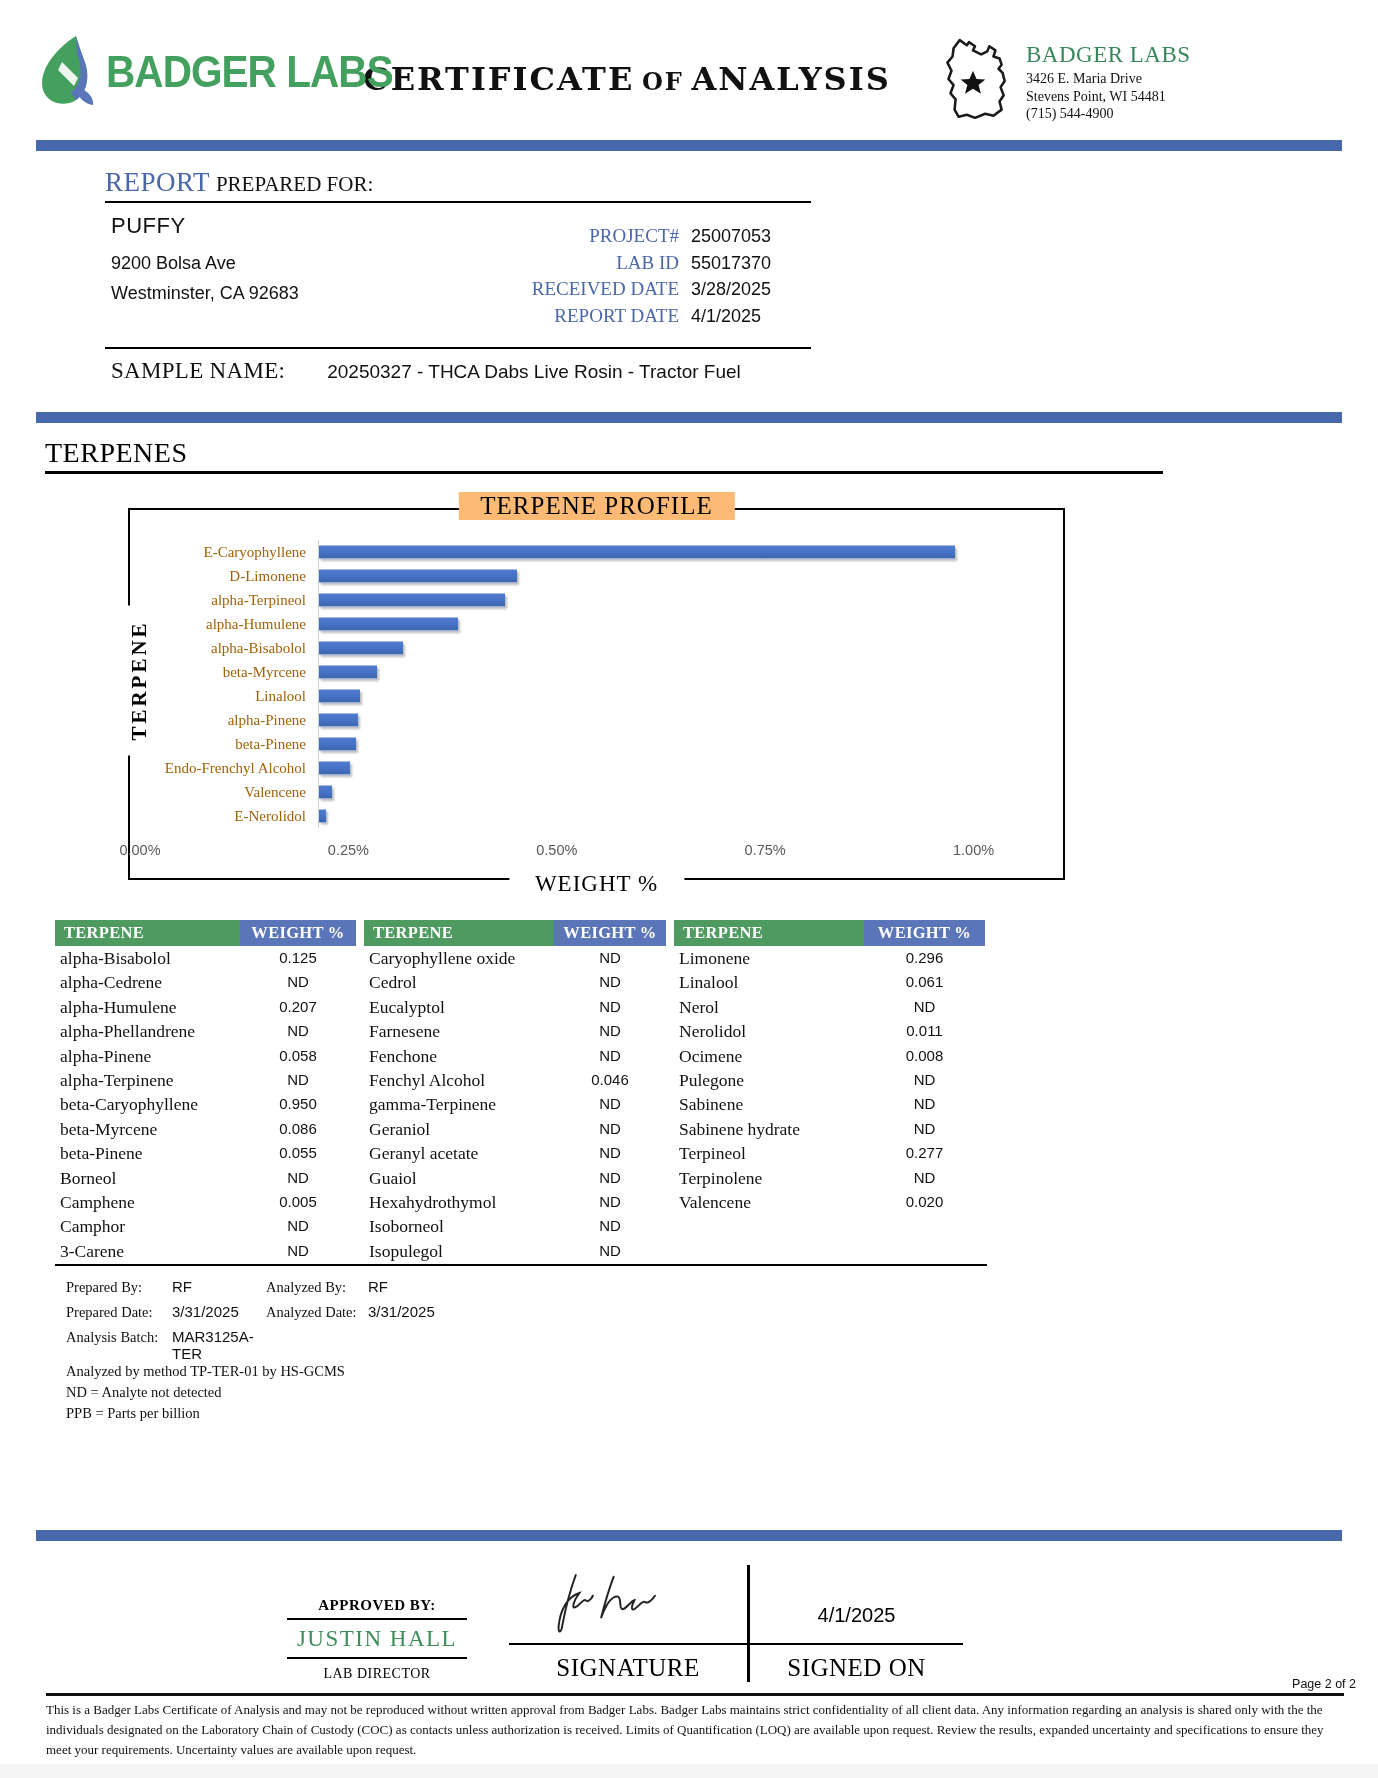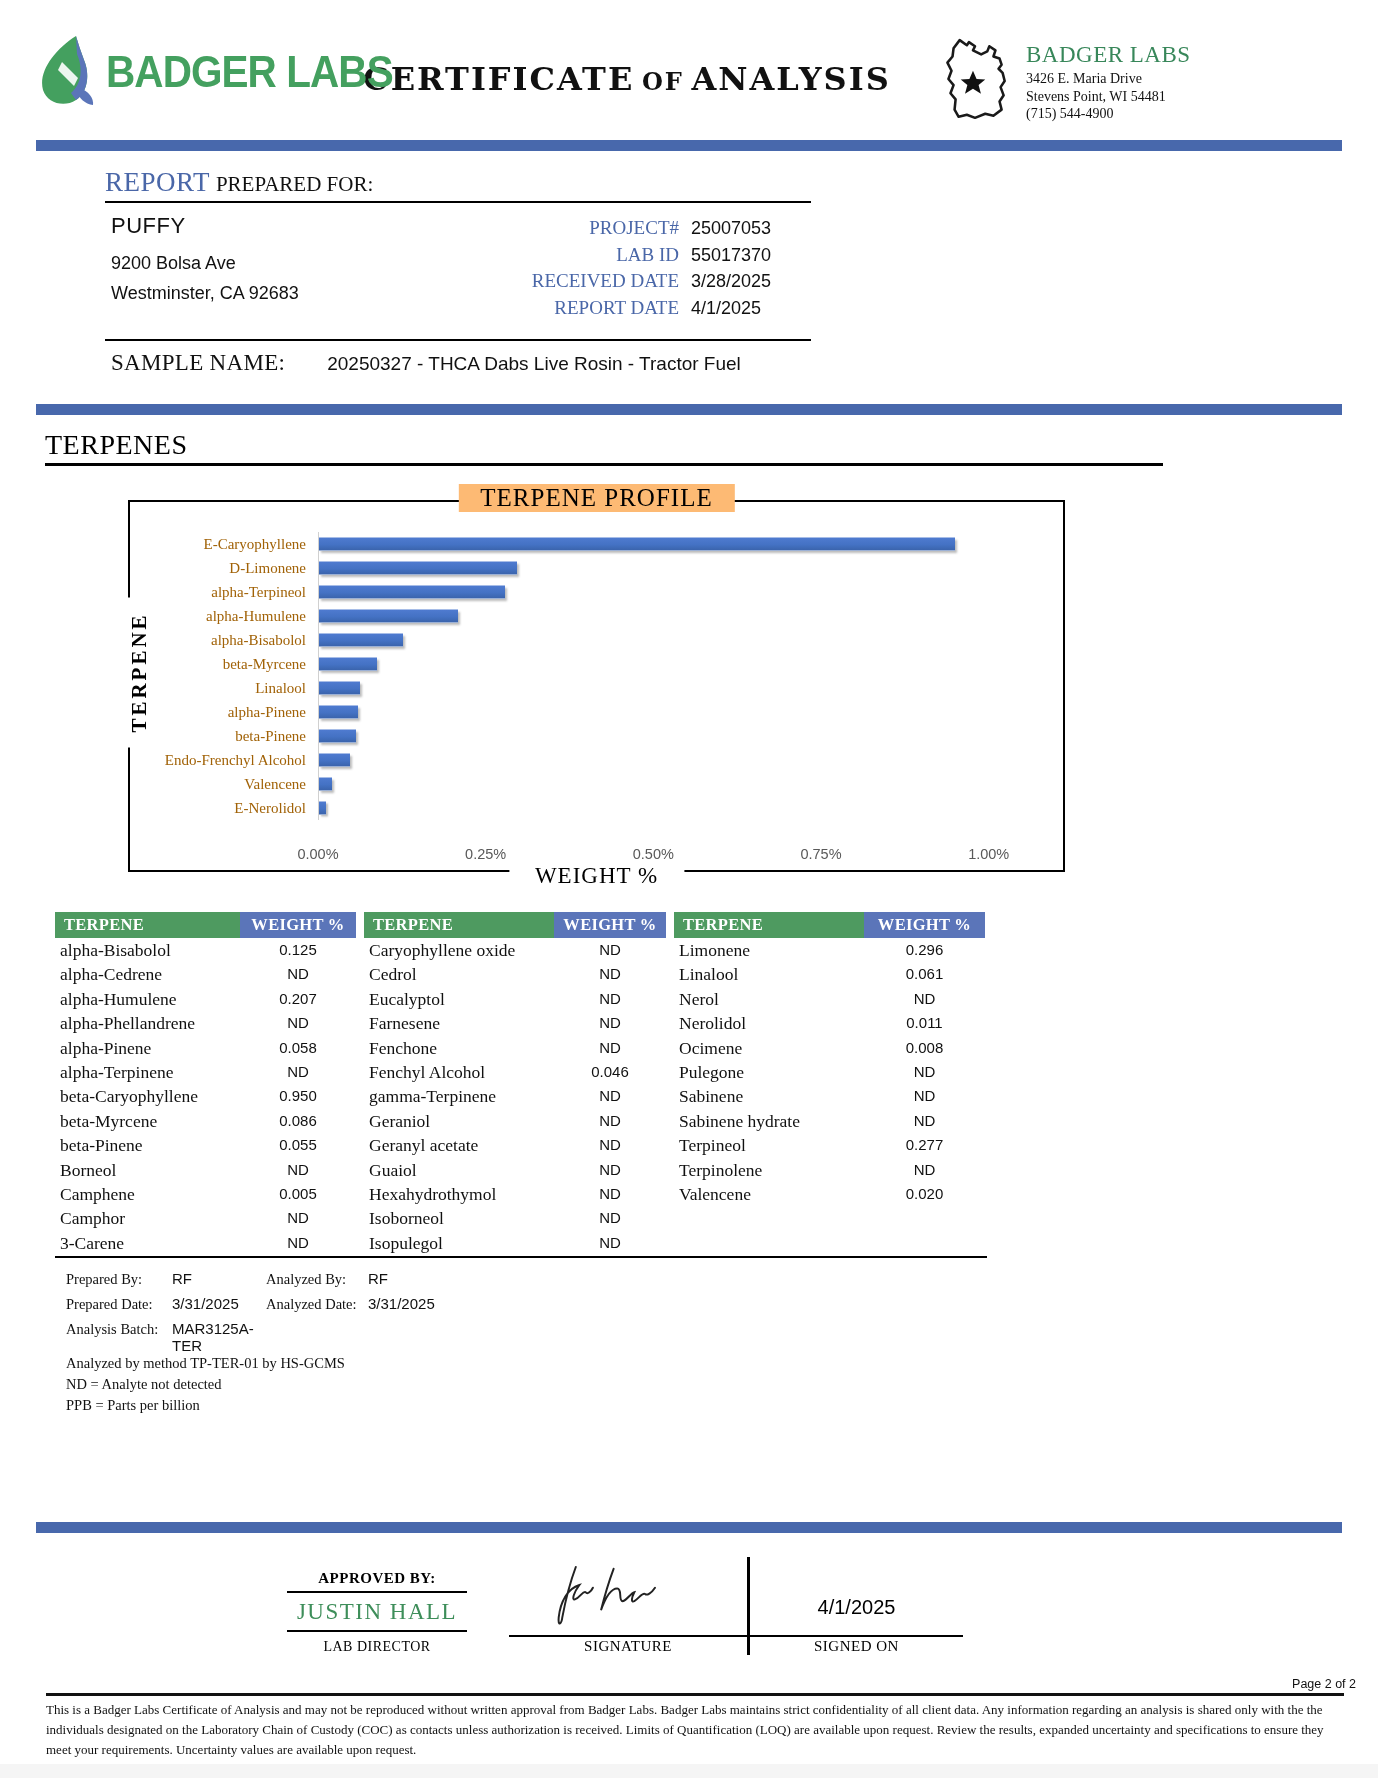--- a/index.html
+++ b/index.html
@@ -22,21 +22,21 @@
 
   
   .report { margin: 16px 0 0 105px; width: 706px; }
   .report-head { border-bottom: 2px solid #000; padding-bottom: 3px; }
   .report-head .blue { color: #4a67a8; font-size: 27px; letter-spacing: .5px; }
   .report-head .rest { color: #111; font-size: 21px; margin-left: 6px; }
   .report-body { display: flex; justify-content: space-between; border-bottom: 2px solid #000; padding: 10px 0 16px 6px; }
   .client { font-family: "Liberation Sans", sans-serif; color: #111; }
   .client-name { font-size: 22px; margin-bottom: 14px; letter-spacing: .5px; }
   .client-line { font-size: 18px; margin-top: 9px; }
-  .meta { margin-top: 4px; }
+  .meta { margin-top: 12px; }
   .meta-row { display: flex; align-items: baseline; height: 26.5px; }
   .meta-label { width: 166px; text-align: right; color: #4a67a8; font-size: 19px; }
   .meta-value { width: 120px; margin-left: 12px; font-family: "Liberation Sans", sans-serif; font-size: 18px; color: #111; }
   .sample-row { display: flex; align-items: baseline; padding: 9px 0 0 6px; }
   .sample-label { font-size: 23px; color: #111; letter-spacing: .3px; }
   .sample-value { font-family: "Liberation Sans", sans-serif; font-size: 19px; margin-left: 42px; color: #111; }
 
   .band2 { margin-top: 28px; }
 
   
@@ -46,21 +46,21 @@
   .chart-box { position: relative; margin: 34px 0 0 128px; width: 937px; height: 372px; border: 2px solid #000; background: #fff; }
   .chart-title { position: absolute; top: -18px; left: 50%; transform: translateX(-50%); background: #fdba74; padding: 0 22px; font-size: 25px; letter-spacing: 1px; white-space: nowrap; }
   .chart-ylabel { position: absolute; left: -66px; top: 43%; width: 150px; text-align: center; transform: rotate(-90deg); background: #fff; font-weight: bold; font-size: 21px; letter-spacing: 3px; }
   .chart-xlabel { position: absolute; bottom: -19px; left: 50%; transform: translateX(-50%); background: #fff; padding: 0 26px; font-size: 23px; letter-spacing: 1px; white-space: nowrap; }
   .chart-rows { position: absolute; top: 30px; left: 10px; right: 12px; }
   .crow { display: flex; align-items: center; height: 24px; }
   .crow-label { width: 178px; text-align: right; padding-right: 12px; color: #a16207; font-family: Liberation Serif, serif; font-size: 15px; white-space: nowrap; }
   .crow-plot { flex: 1; position: relative; height: 100%; border-left: 1px solid #d0d0d0; }
   .crow-scale { position: absolute; left: 0; top: 0; height: 100%; width: 91.5%; }
   .cbar { position: absolute; left: 0; top: 50%; transform: translateY(-50%); height: 13px; background: linear-gradient(180deg,#4f7bd0,#4472c4 55%,#3a63ab); box-shadow: 2px 2px 2px rgba(90,90,90,.4); }
-  .axis-row { display: flex; height: 34px; margin-top: 18px; }
+  .axis-row { display: flex; height: 34px; margin-top: 6px; flex-direction: column; }
   .axis-area { flex: 1; position: relative; }
   .axis-scale { position: absolute; left: 0; top: 8px; width: 91.5%; height: 20px; }
   .tick { position: absolute; transform: translateX(-50%); color: #595959; font-family: "Liberation Sans", sans-serif; font-size: 14.5px; }
 
   
   .ttable { margin: 40px 0 0 55px; width: 932px; display: flex; gap: 8px; border-bottom: 2px solid #000; padding-bottom: 1px; }
   .tgroup { display: grid; align-content: start; }
   .tg1 { grid-template-columns: 185px 116px; }
   .tg2 { grid-template-columns: 190px 112px; }
   .tg3 { grid-template-columns: 190px 121px; }
@@ -84,21 +84,21 @@
   .band3 { margin-top: 106px; }
   .approval { display: flex; margin: 24px 0 0 287px; align-items: stretch; }
   .ap-col1 { width: 180px; display: flex; flex-direction: column; justify-content: flex-end; text-align: center; }
   .ap-by { font-weight: bold; font-size: 15px; letter-spacing: .5px; border-bottom: 2px solid #000; padding-bottom: 4px; }
   .ap-name { color: #3e8e5a; font-size: 23px; letter-spacing: 1.5px; padding: 6px 0 5px; border-bottom: 2px solid #000; }
   .ap-title { font-size: 14px; padding-top: 7px; letter-spacing: .5px; }
   .ap-col2 { width: 238px; margin-left: 42px; display: flex; flex-direction: column; justify-content: flex-end; text-align: center; }
   .sig-line { border-bottom: 2px solid #000; display: flex; justify-content: center; align-items: flex-end; }
   .ap-col3 { width: 216px; border-left: 3px solid #000; display: flex; flex-direction: column; justify-content: flex-end; text-align: center; }
   .date-line { border-bottom: 2px solid #000; padding-bottom: 16px; font-family: "Liberation Sans", sans-serif; font-size: 20px; }
-  .ap-label { font-size: 15px; padding-top: 1px; letter-spacing: .5px; }
+  .ap-label { font-size: 25px; padding-top: 9px; letter-spacing: .5px; }
 
   
   .footer { position: absolute; left: 12px; right: 0; bottom: 18px; }
   .page-num { text-align: right; margin-right: 22px; font-family: "Liberation Sans", sans-serif; font-size: 12.5px; color: #111; margin-bottom: 2px; }
   .footer-rule { border-top: 3px solid #111; margin: 0 34px 4px 34px; }
   .disclaimer { margin: 0 34px; font-size: 13px; line-height: 1.55; color: #111; }
   .bottom-strip { position: absolute; left: 0; right: 0; bottom: 0; height: 14px; background: #f5f5f5; }
 </style>
 </head>
 <body>

